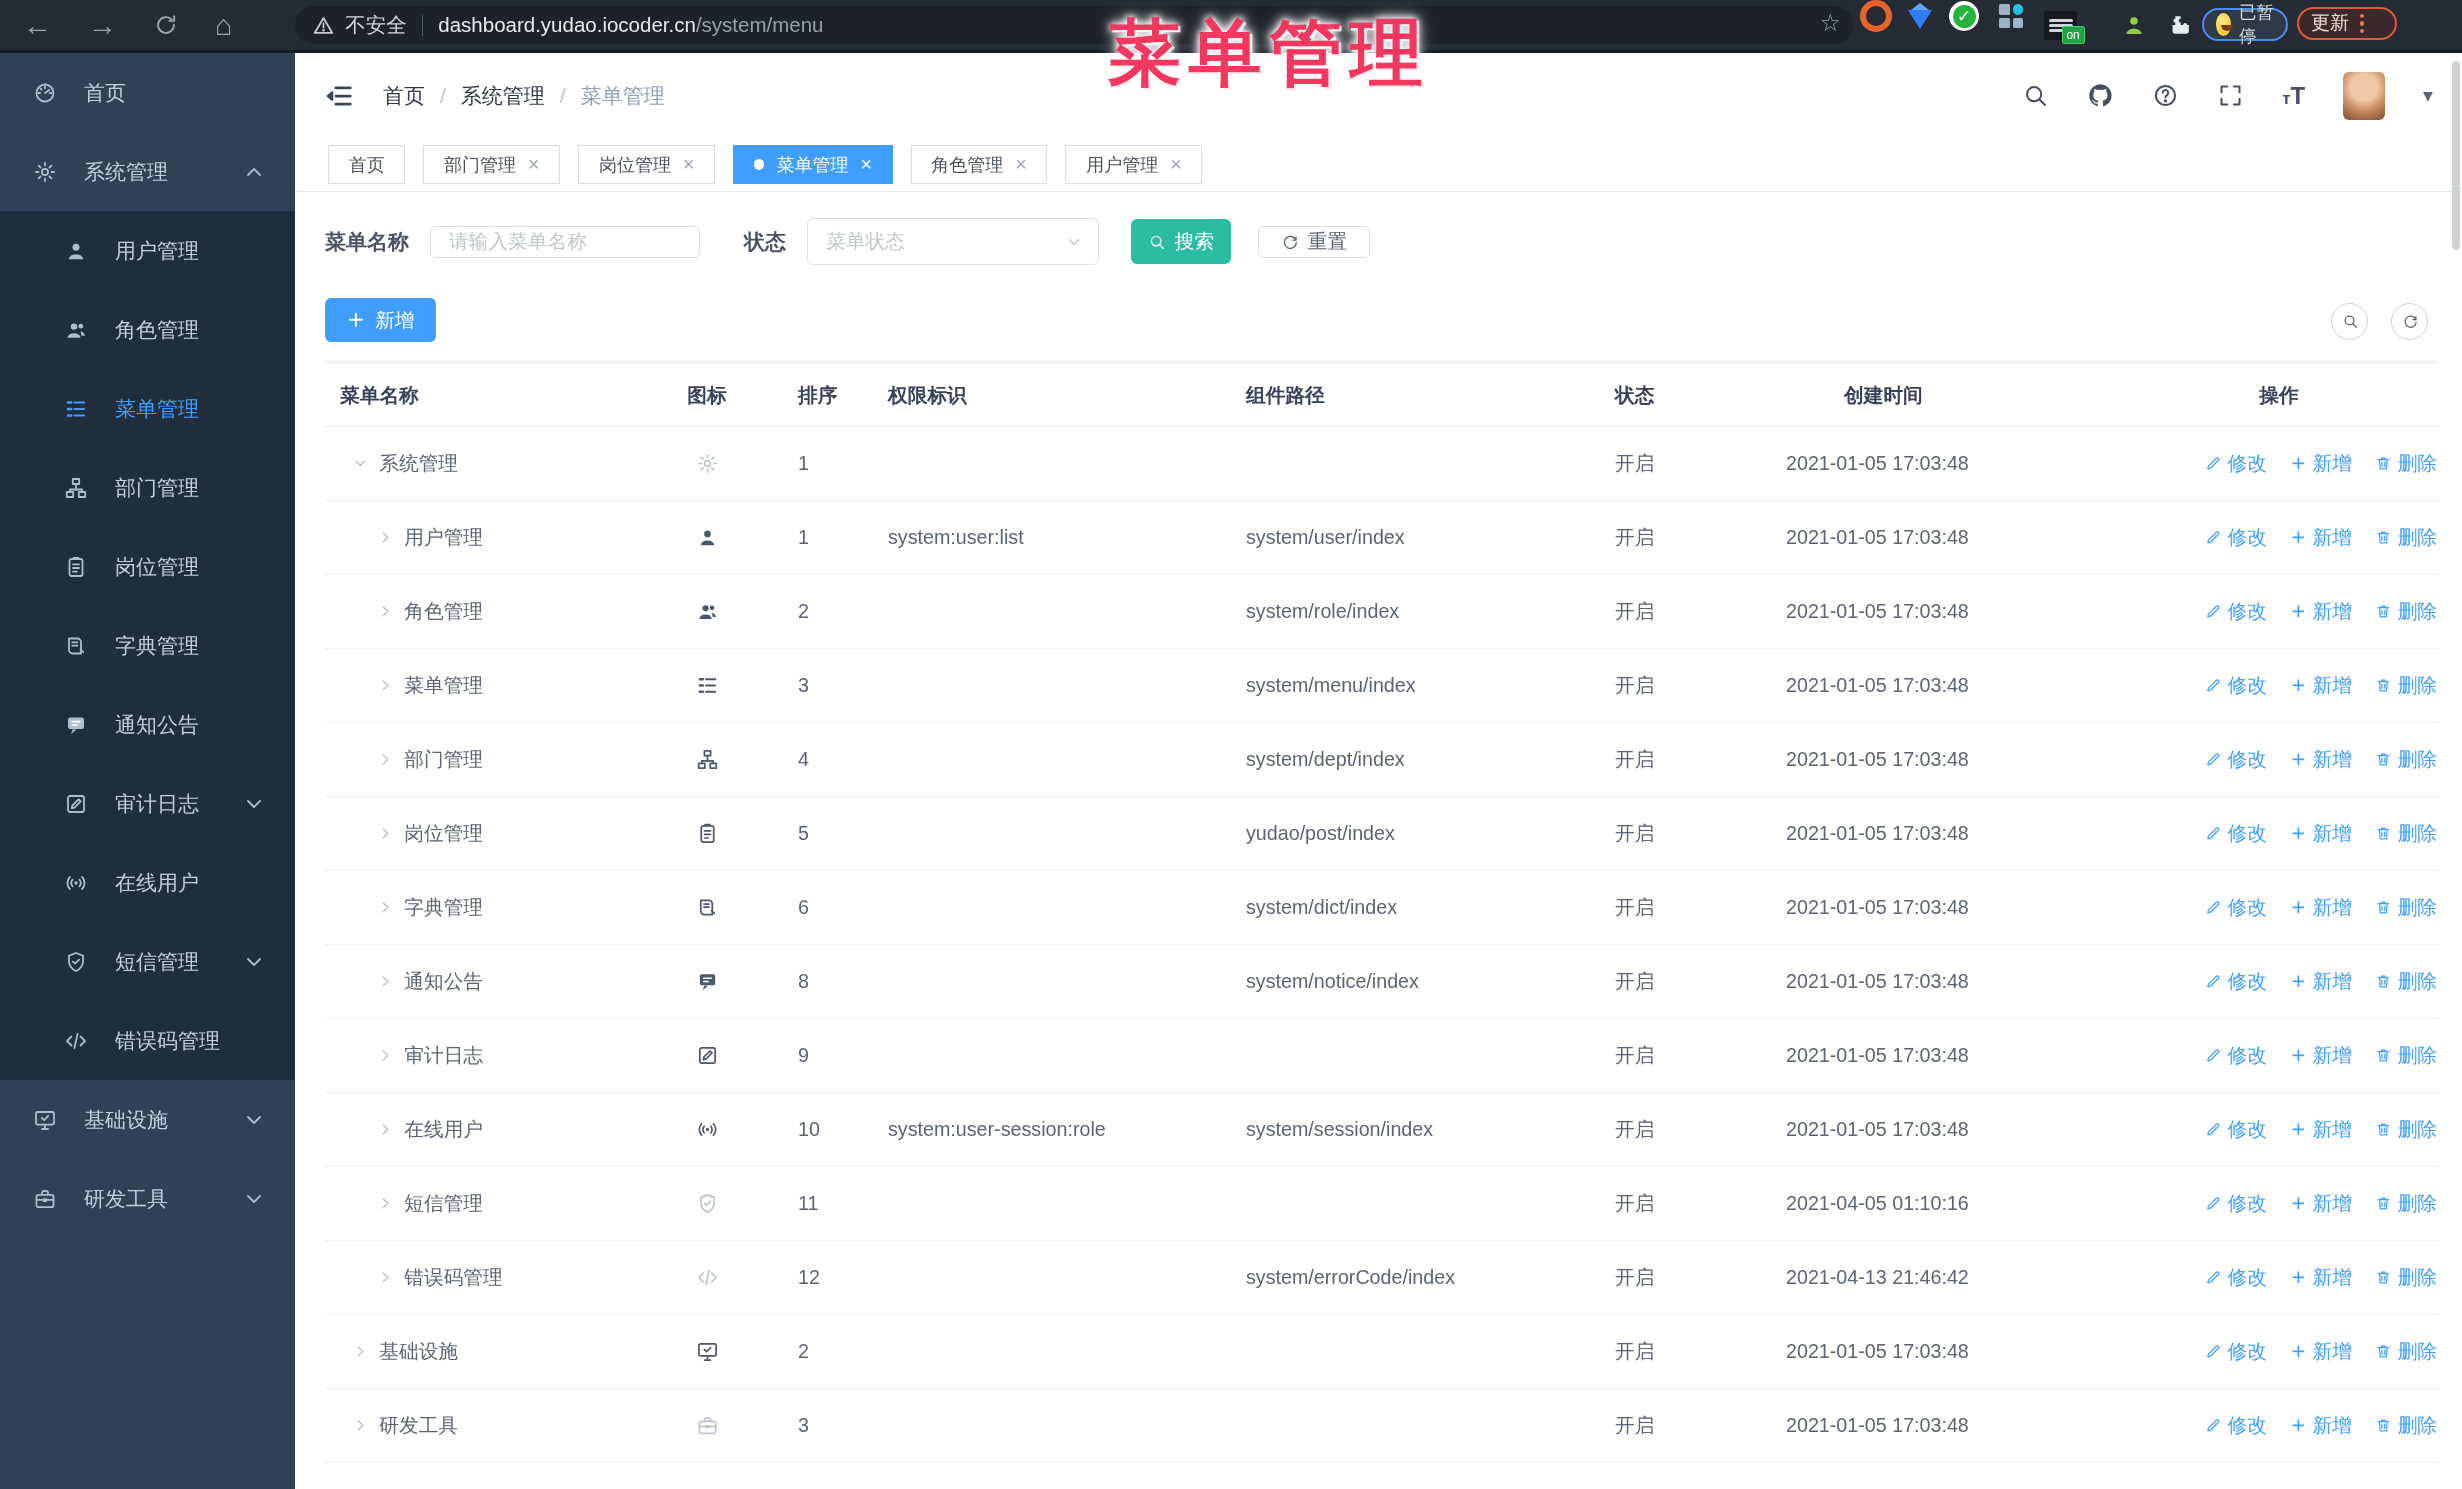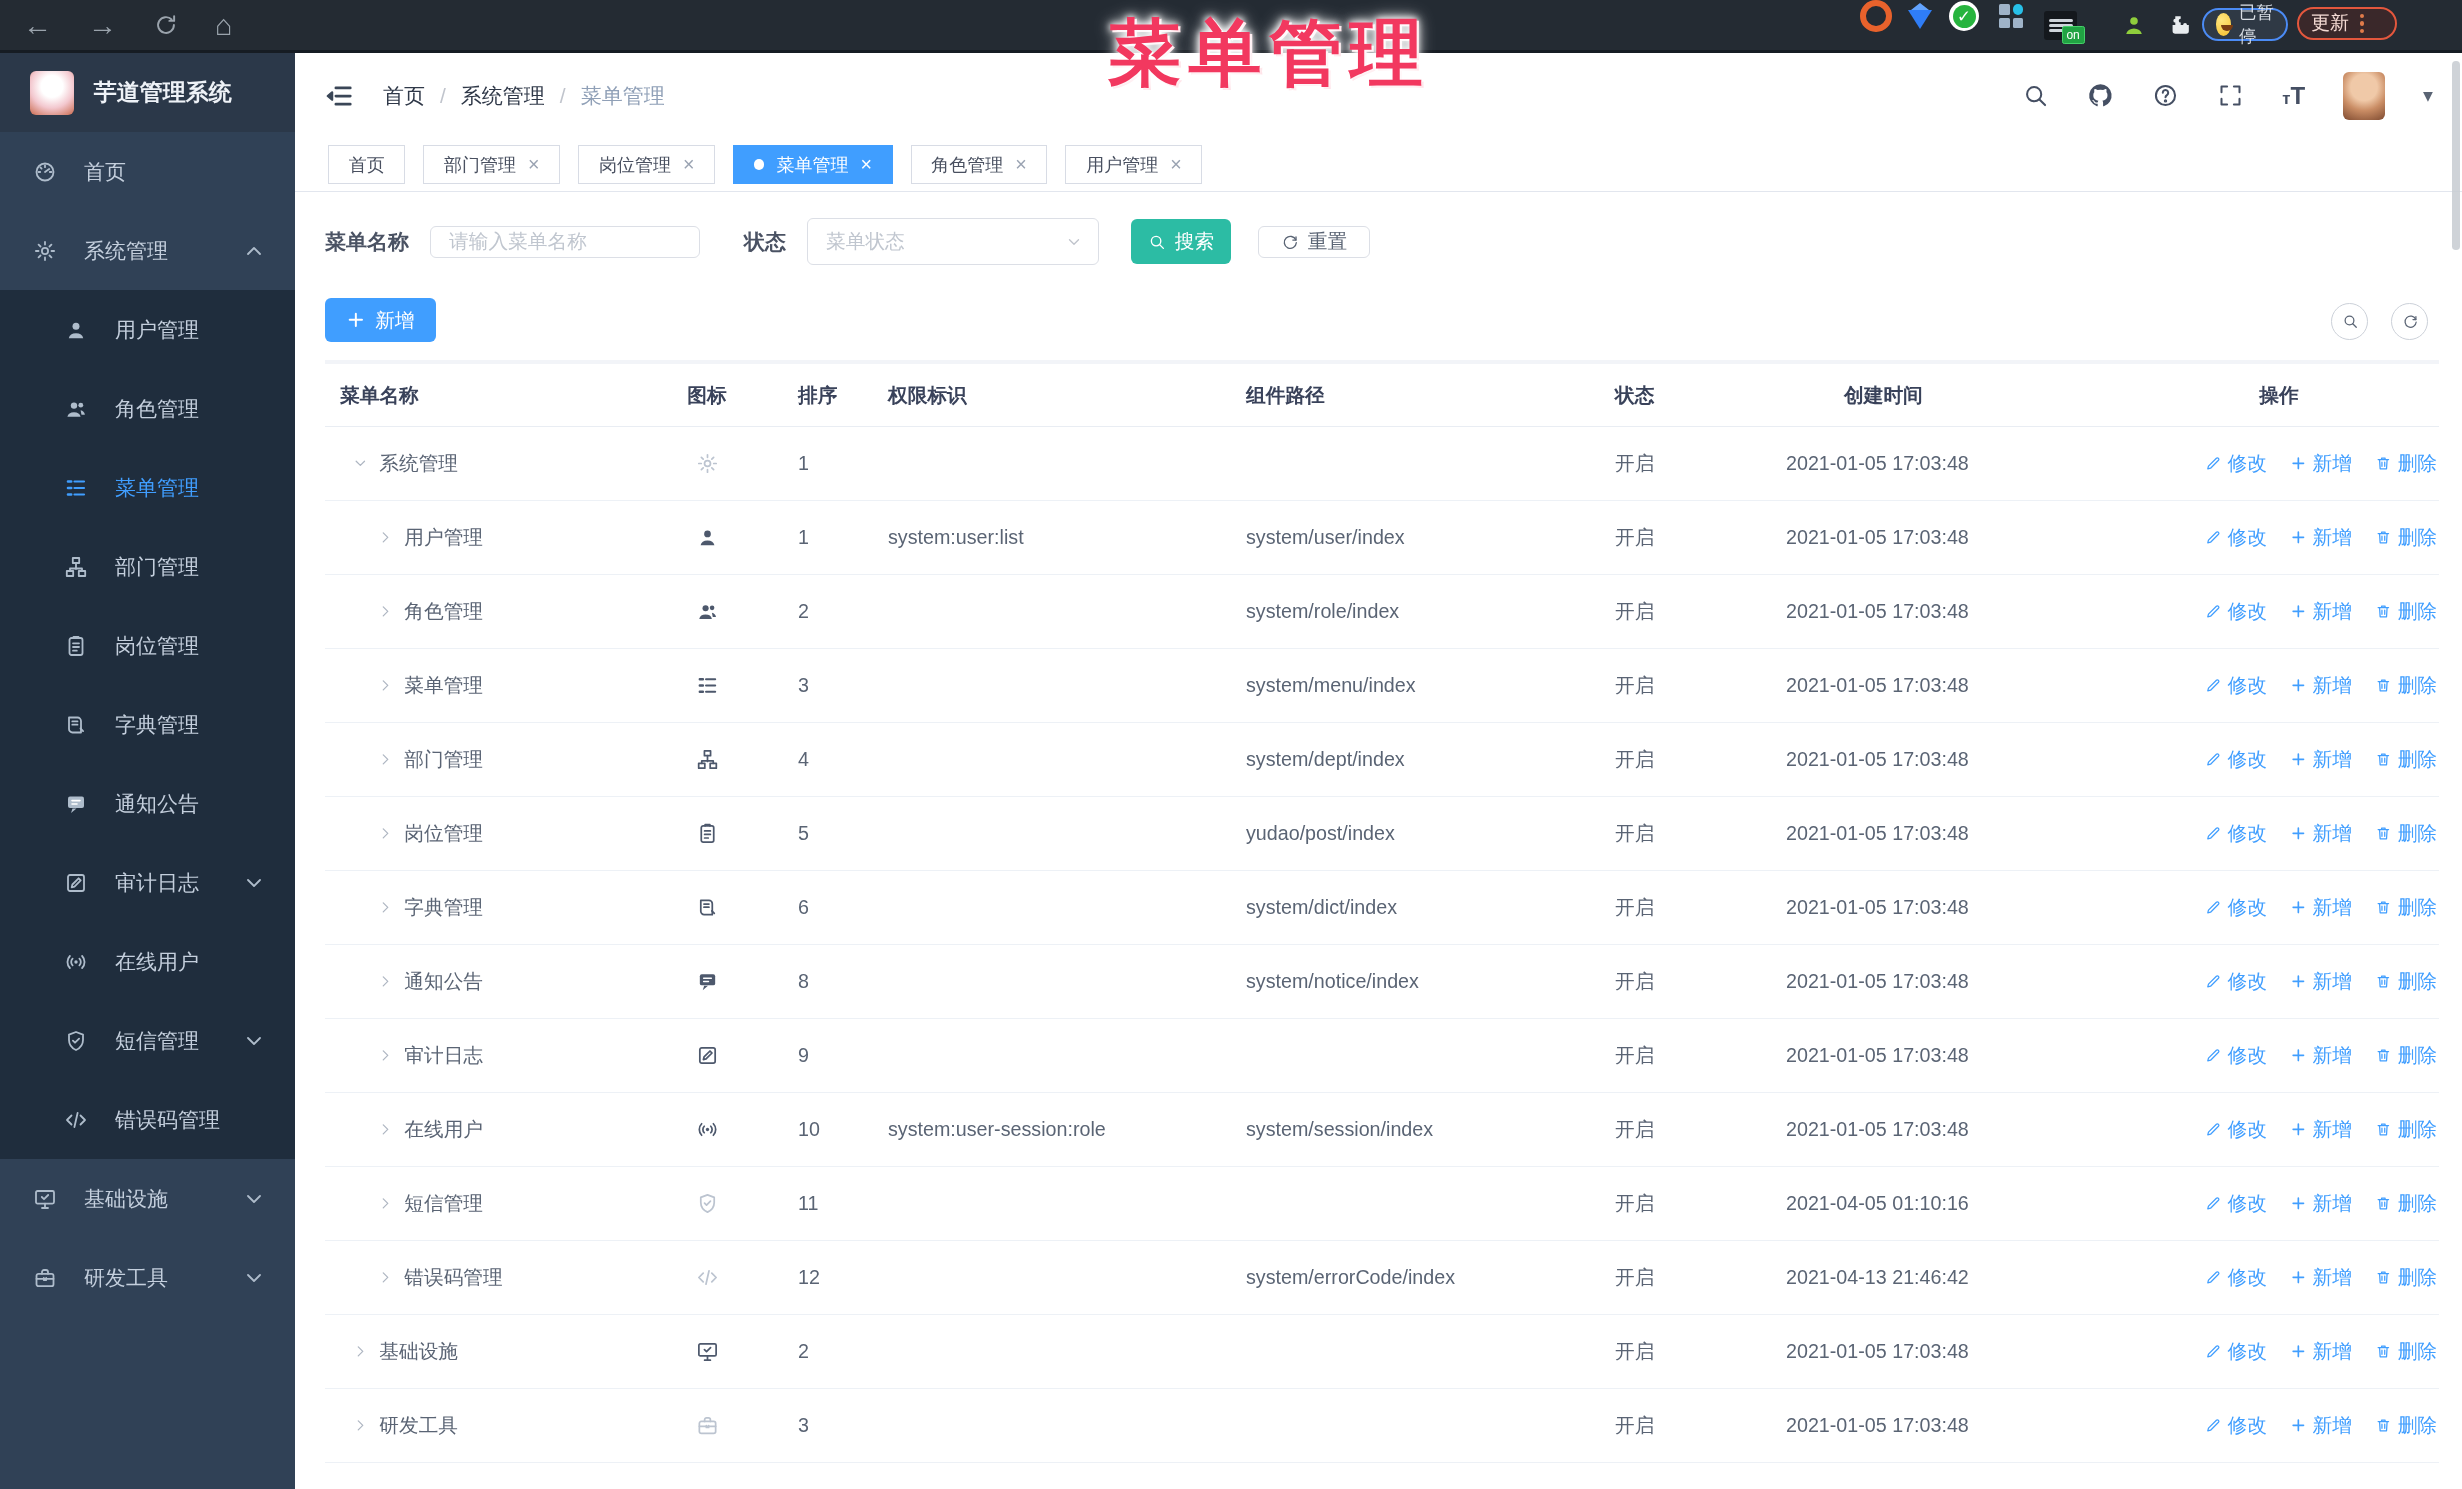--- a/index.html
+++ b/index.html
@@ -144,20 +144,34 @@
       <span>←</span>
       <span>→</span>
       <span class="icon">
           <svg viewBox="0 0 24 24" fill="none" stroke="currentColor" stroke-width="1.8" stroke-linecap="round" stroke-linejoin="round">
             <path d="M19.3 12a7.3 7.3 0 1 1-2.1-5.1"></path>
             <path d="M19.5 3.8v4.4h-4.4"></path>
           </svg>
         </span>
       <span>⌂</span>
     </div>
+    <div class="omnibox">
+      <span class="icon omni-warn">
+          <svg viewBox="0 0 24 24" fill="none" stroke="currentColor" stroke-width="1.8" stroke-linecap="round" stroke-linejoin="round">
+            <path d="M12 4.2L2.8 19.8h18.4z"></path>
+            <path d="M12 9.8v4.4"></path>
+            <circle cx="12" cy="17" r=".5" fill="currentColor"></circle>
+          </svg>
+        </span>
+      <span class="omni-sec">不安全</span>
+      <span class="omni-div"></span>
+      <span class="omni-host">dashboard.yudao.iocoder.cn</span>
+      <span class="omni-path">/system/menu</span>
+      <span class="omni-star">☆</span>
+    </div>
     <div class="ext extdot" style="left:1860px">
         <span class="donut"></span>
       </div>
     <div class="ext extdot" style="left:1904px">
         <span class="gem"></span>
       </div>
     <div class="ext extdot" style="left:1948px">
         <span class="gcheck">
           <i>✓</i>
         </span>
@@ -205,24 +219,20 @@
           <i></i>
         </span>
     </div>
   </div>
 
   <div class="overlay-title">菜单管理</div>
 
   <div class="app">
 
     <aside class="sidebar">
-      <div class="logo">
-        <span class="logo-img"></span>
-        <span class="logo-title">芋道管理系统</span>
-      </div>
       <nav class="snav" id="snav">
           <div class="s-item">
             <span class="icon">
               <svg viewBox="0 0 24 24" fill="none" stroke="currentColor" stroke-width="1.8" stroke-linecap="round" stroke-linejoin="round">
                 <circle cx="12" cy="12" r="8.5"></circle>
                 <path d="M12 12l4.2-3M12 5.5V7.2M5.5 12h1.7M16.8 12h1.7M7.4 7.4l1.2 1.2"></path>
               </svg>
             </span>
             <span>首页</span>
           </div>

